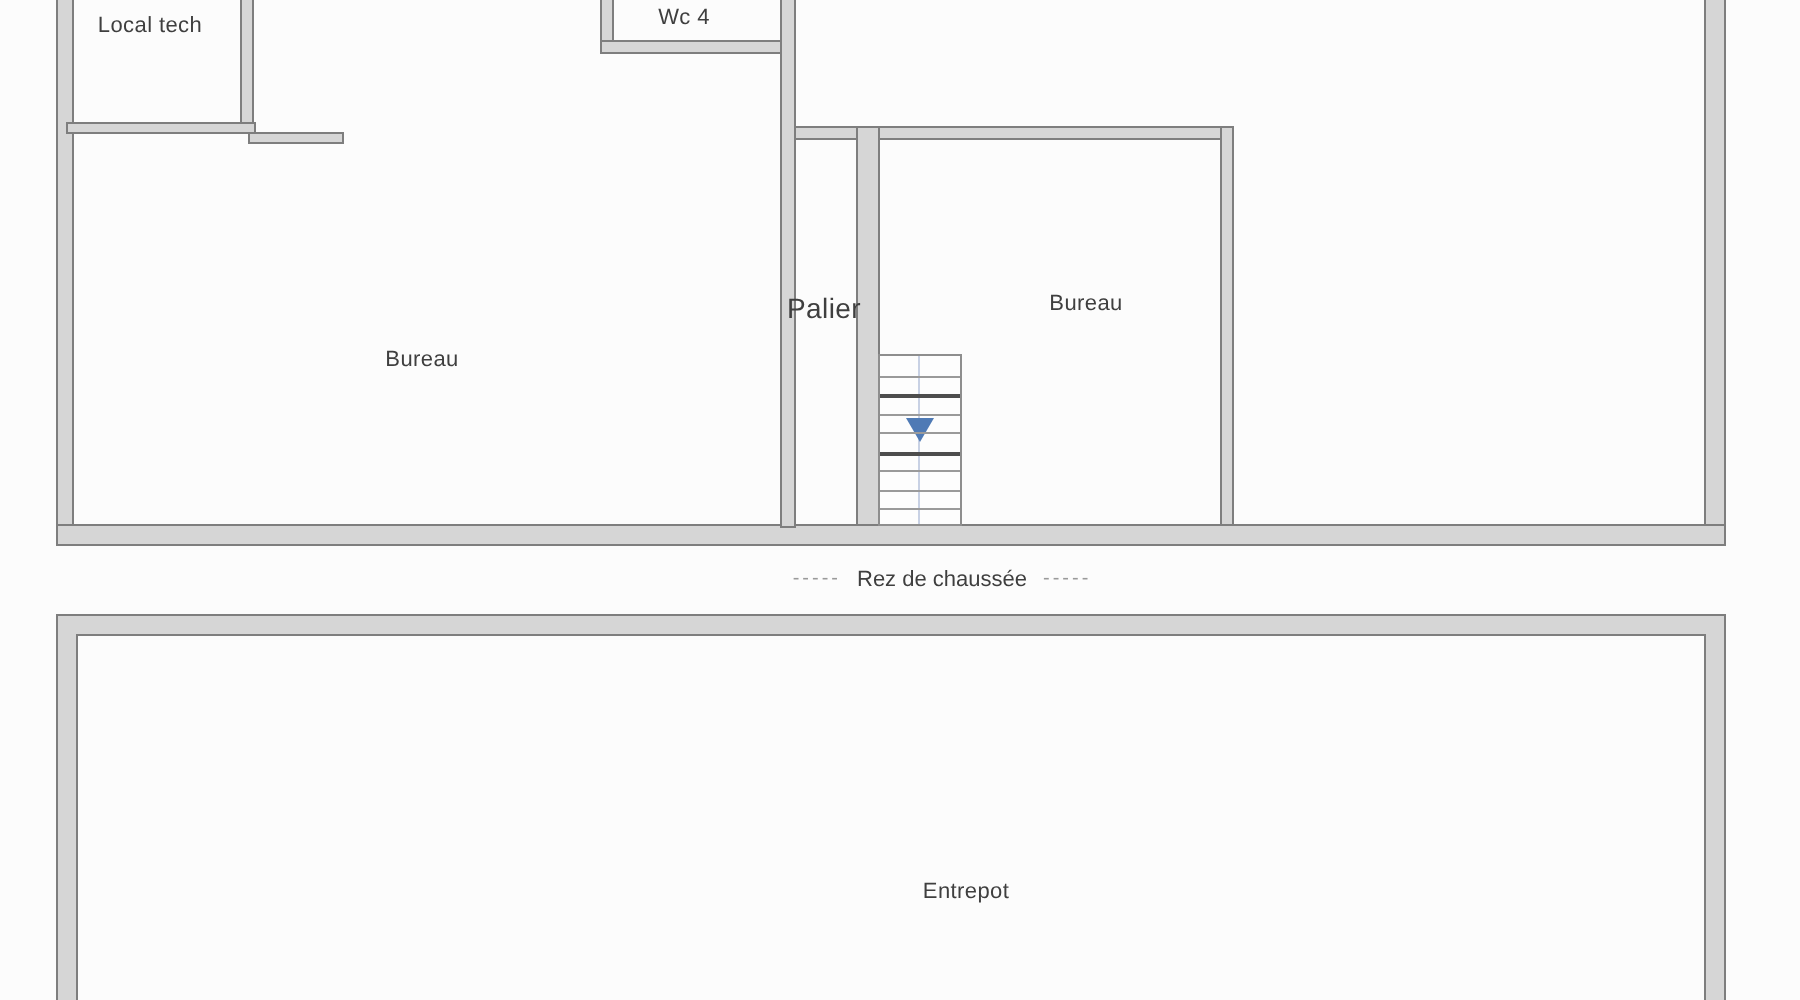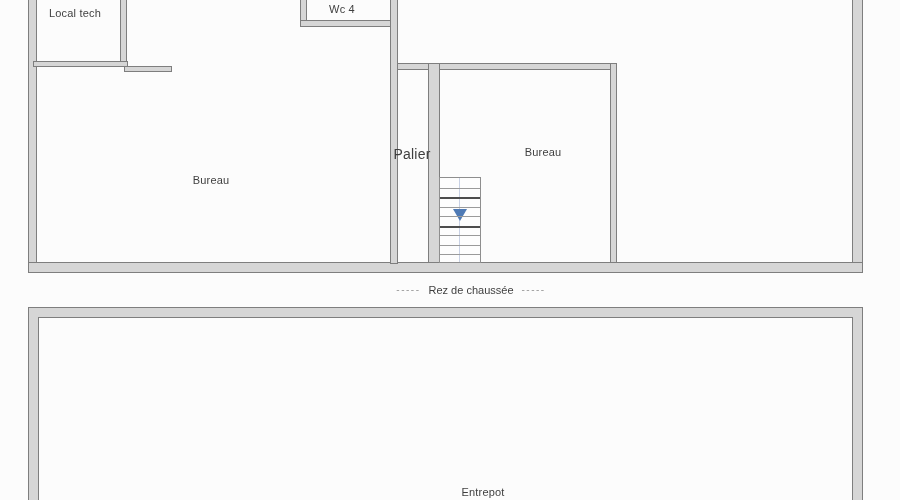--- a/index.html
+++ b/index.html
@@ -104,16 +104,16 @@
     <div class="room-label" style="left:543px;top:152px;">Bureau</div>
   </div>
 
   <div class="caption" style="left:455px;top:290px;margin-left:16px;">
     <span class="dash">-----</span><span class="title">Rez de chaussée</span><span class="dash">-----</span>
   </div>
 
   <div class="plan">
     <div class="wh-outer"></div>
     <div class="wh-inner"></div>
-    <div class="room-label" style="left:483px;top:446px;margin-top:46px;">Entrepot</div>
+    <div class="room-label" style="left:483px;top:446px;">Entrepot</div>
   </div>
 
 </div>
 
 </body></html>

